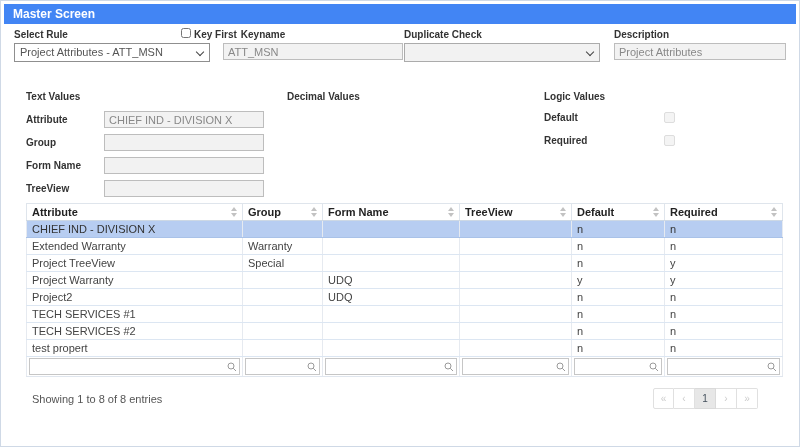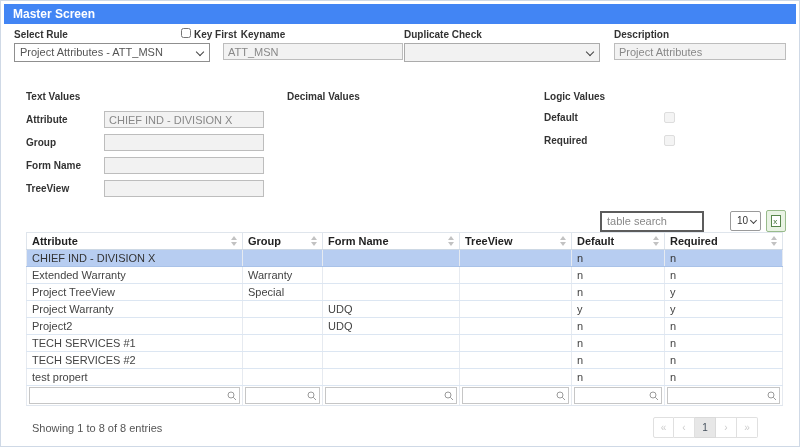--- a/index.html
+++ b/index.html
@@ -149,33 +149,20 @@
         <span class="flabel">Default</span>
         <span class="dis-check"></span>
       </div>
       <div class="logic-row">
         <span class="flabel">Required</span>
         <span class="dis-check"></span>
       </div>
     </div>
   </div>
 
-  <div class="controls">
-    <input class="search-input" placeholder="table search" style="">
-    <div class="pagesize">
-      <span>10</span>
-      <span class="chev"></span>
-    </div>
-    <div class="excel-btn">
-      <svg width="10" height="12" viewBox="0 0 10 12">
-        <rect x="0.5" y="0.5" width="9" height="11" fill="#ffffff" stroke="#57854a" stroke-width="1"></rect>
-        <text x="2.2" y="9" font-size="8" fill="#3c6e33" font-family="Liberation Sans, sans-serif">x</text>
-      </svg>
-    </div>
-  </div>
 
   <table>
     <colgroup>
       <col style="width:216px">
         <col style="width:80px">
         <col style="width:137px">
       <col style="width:112px">
         <col style="width:93px">
         <col style="width:118px">
     </colgroup>

